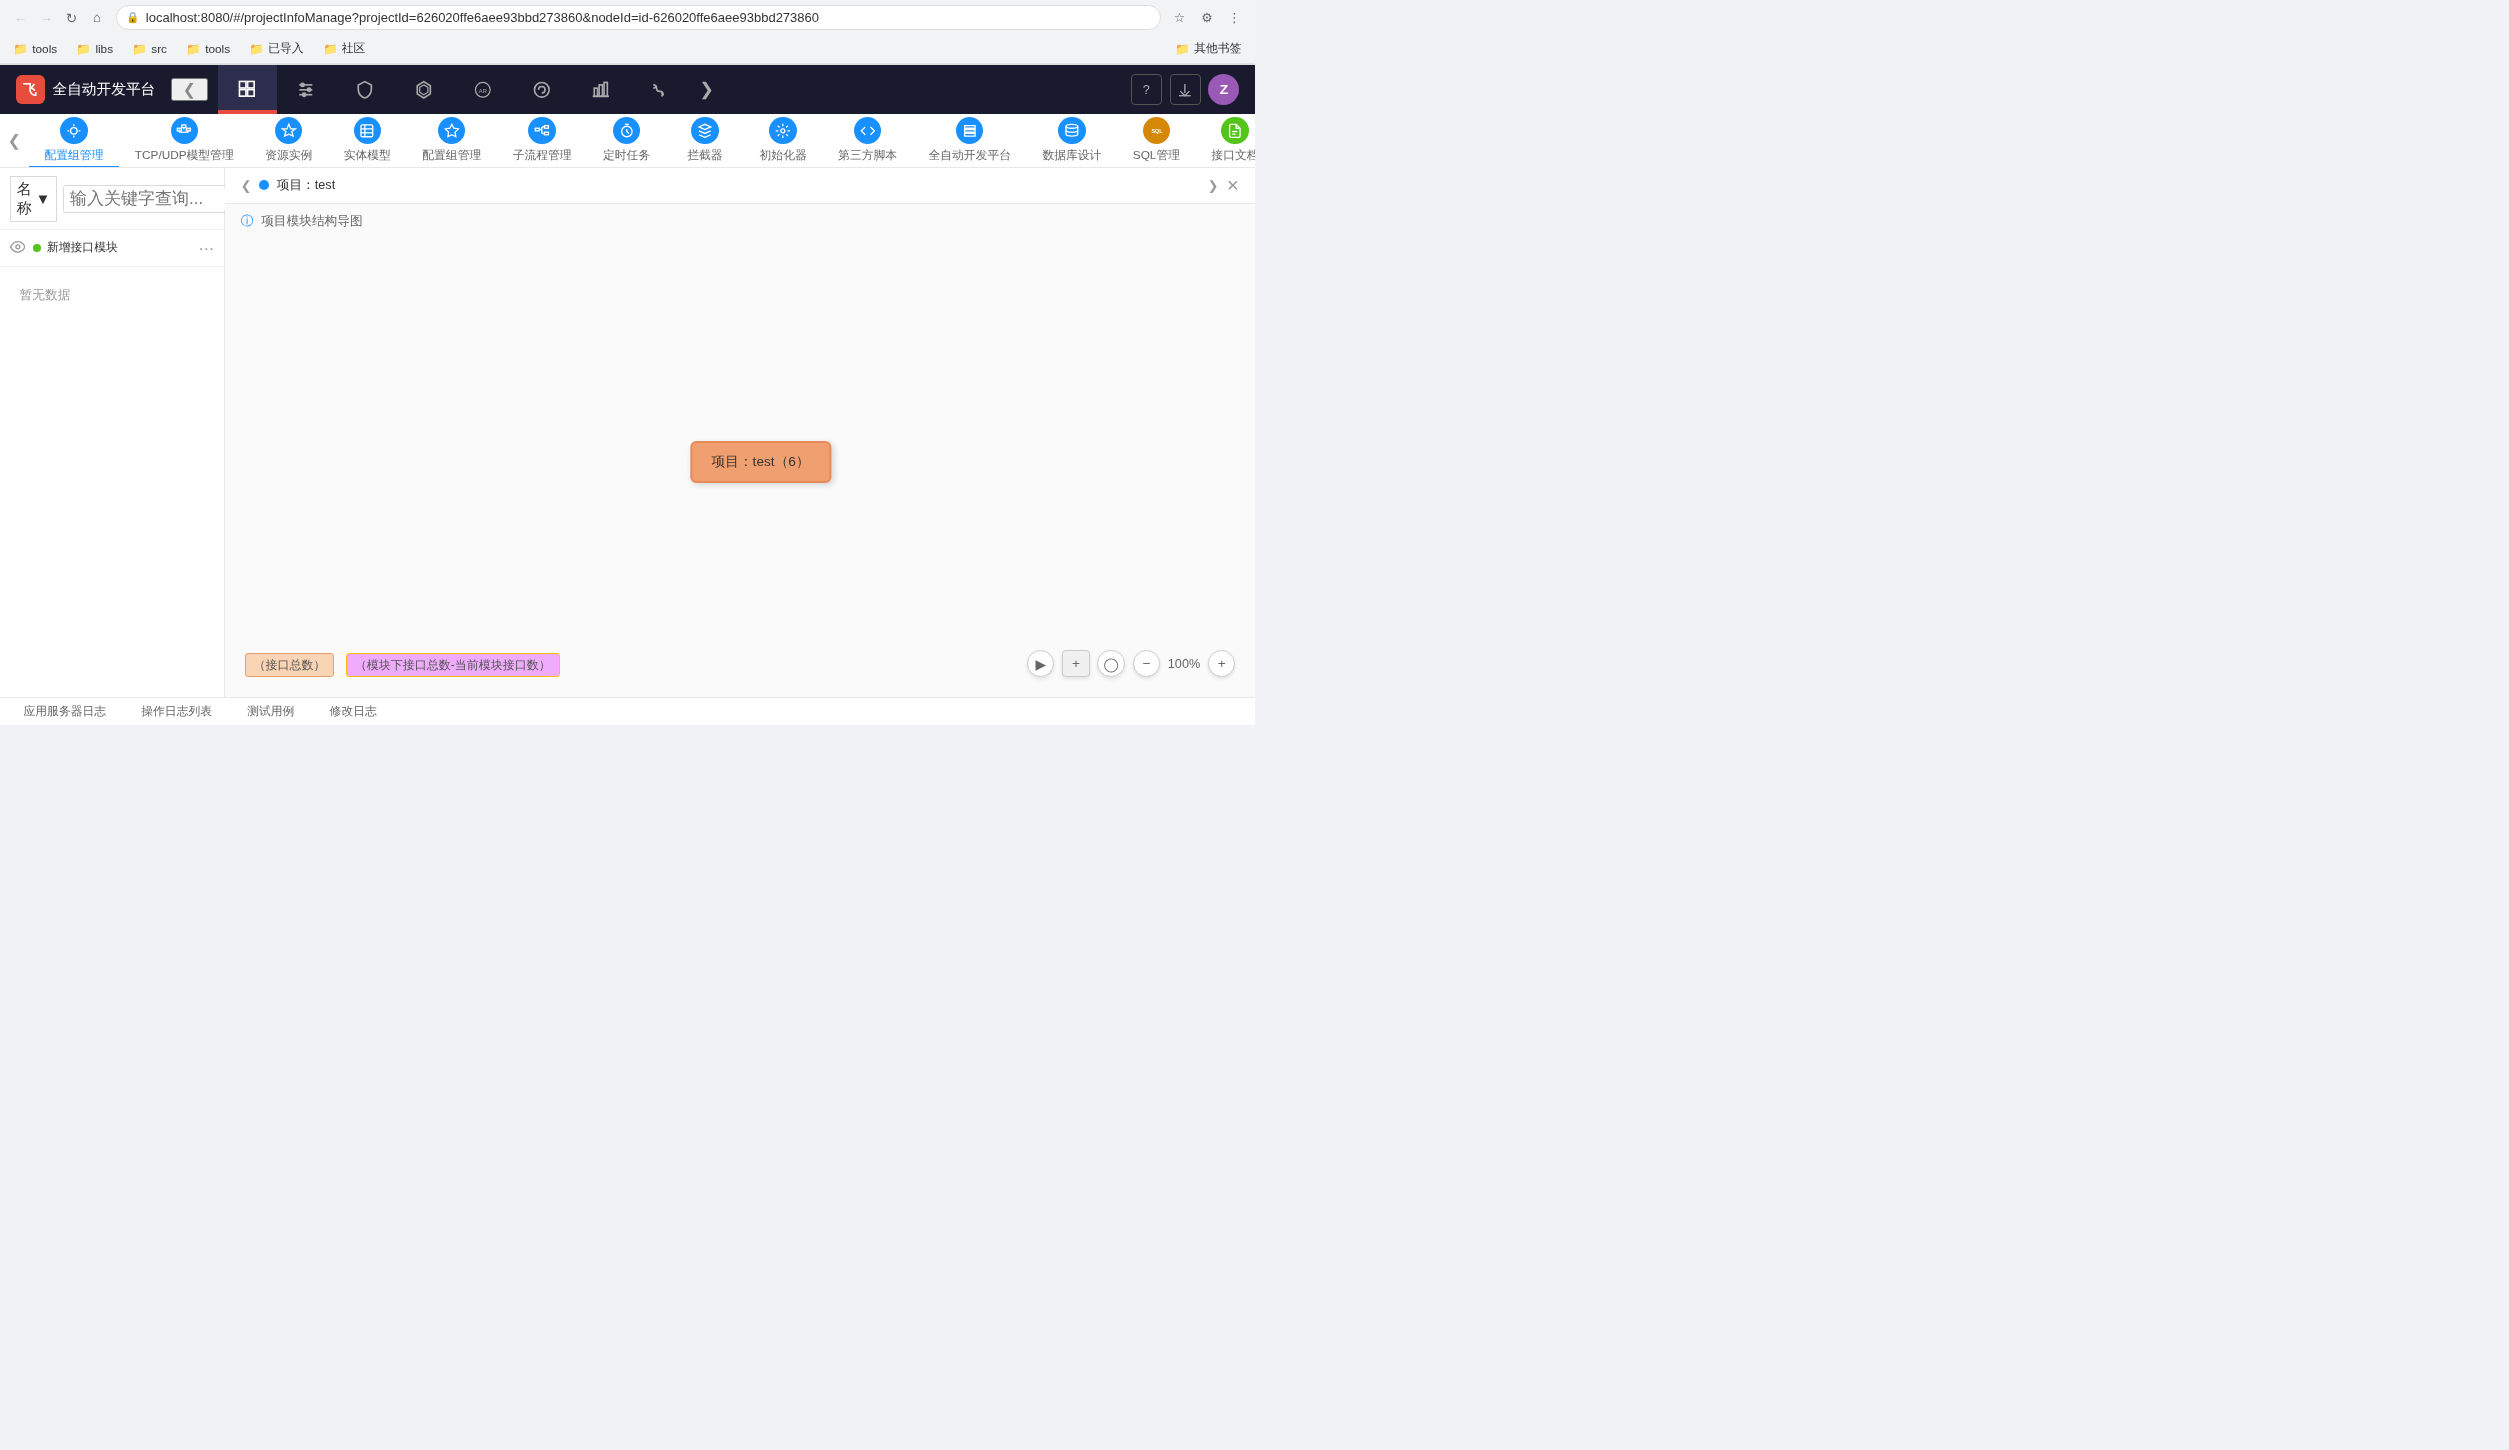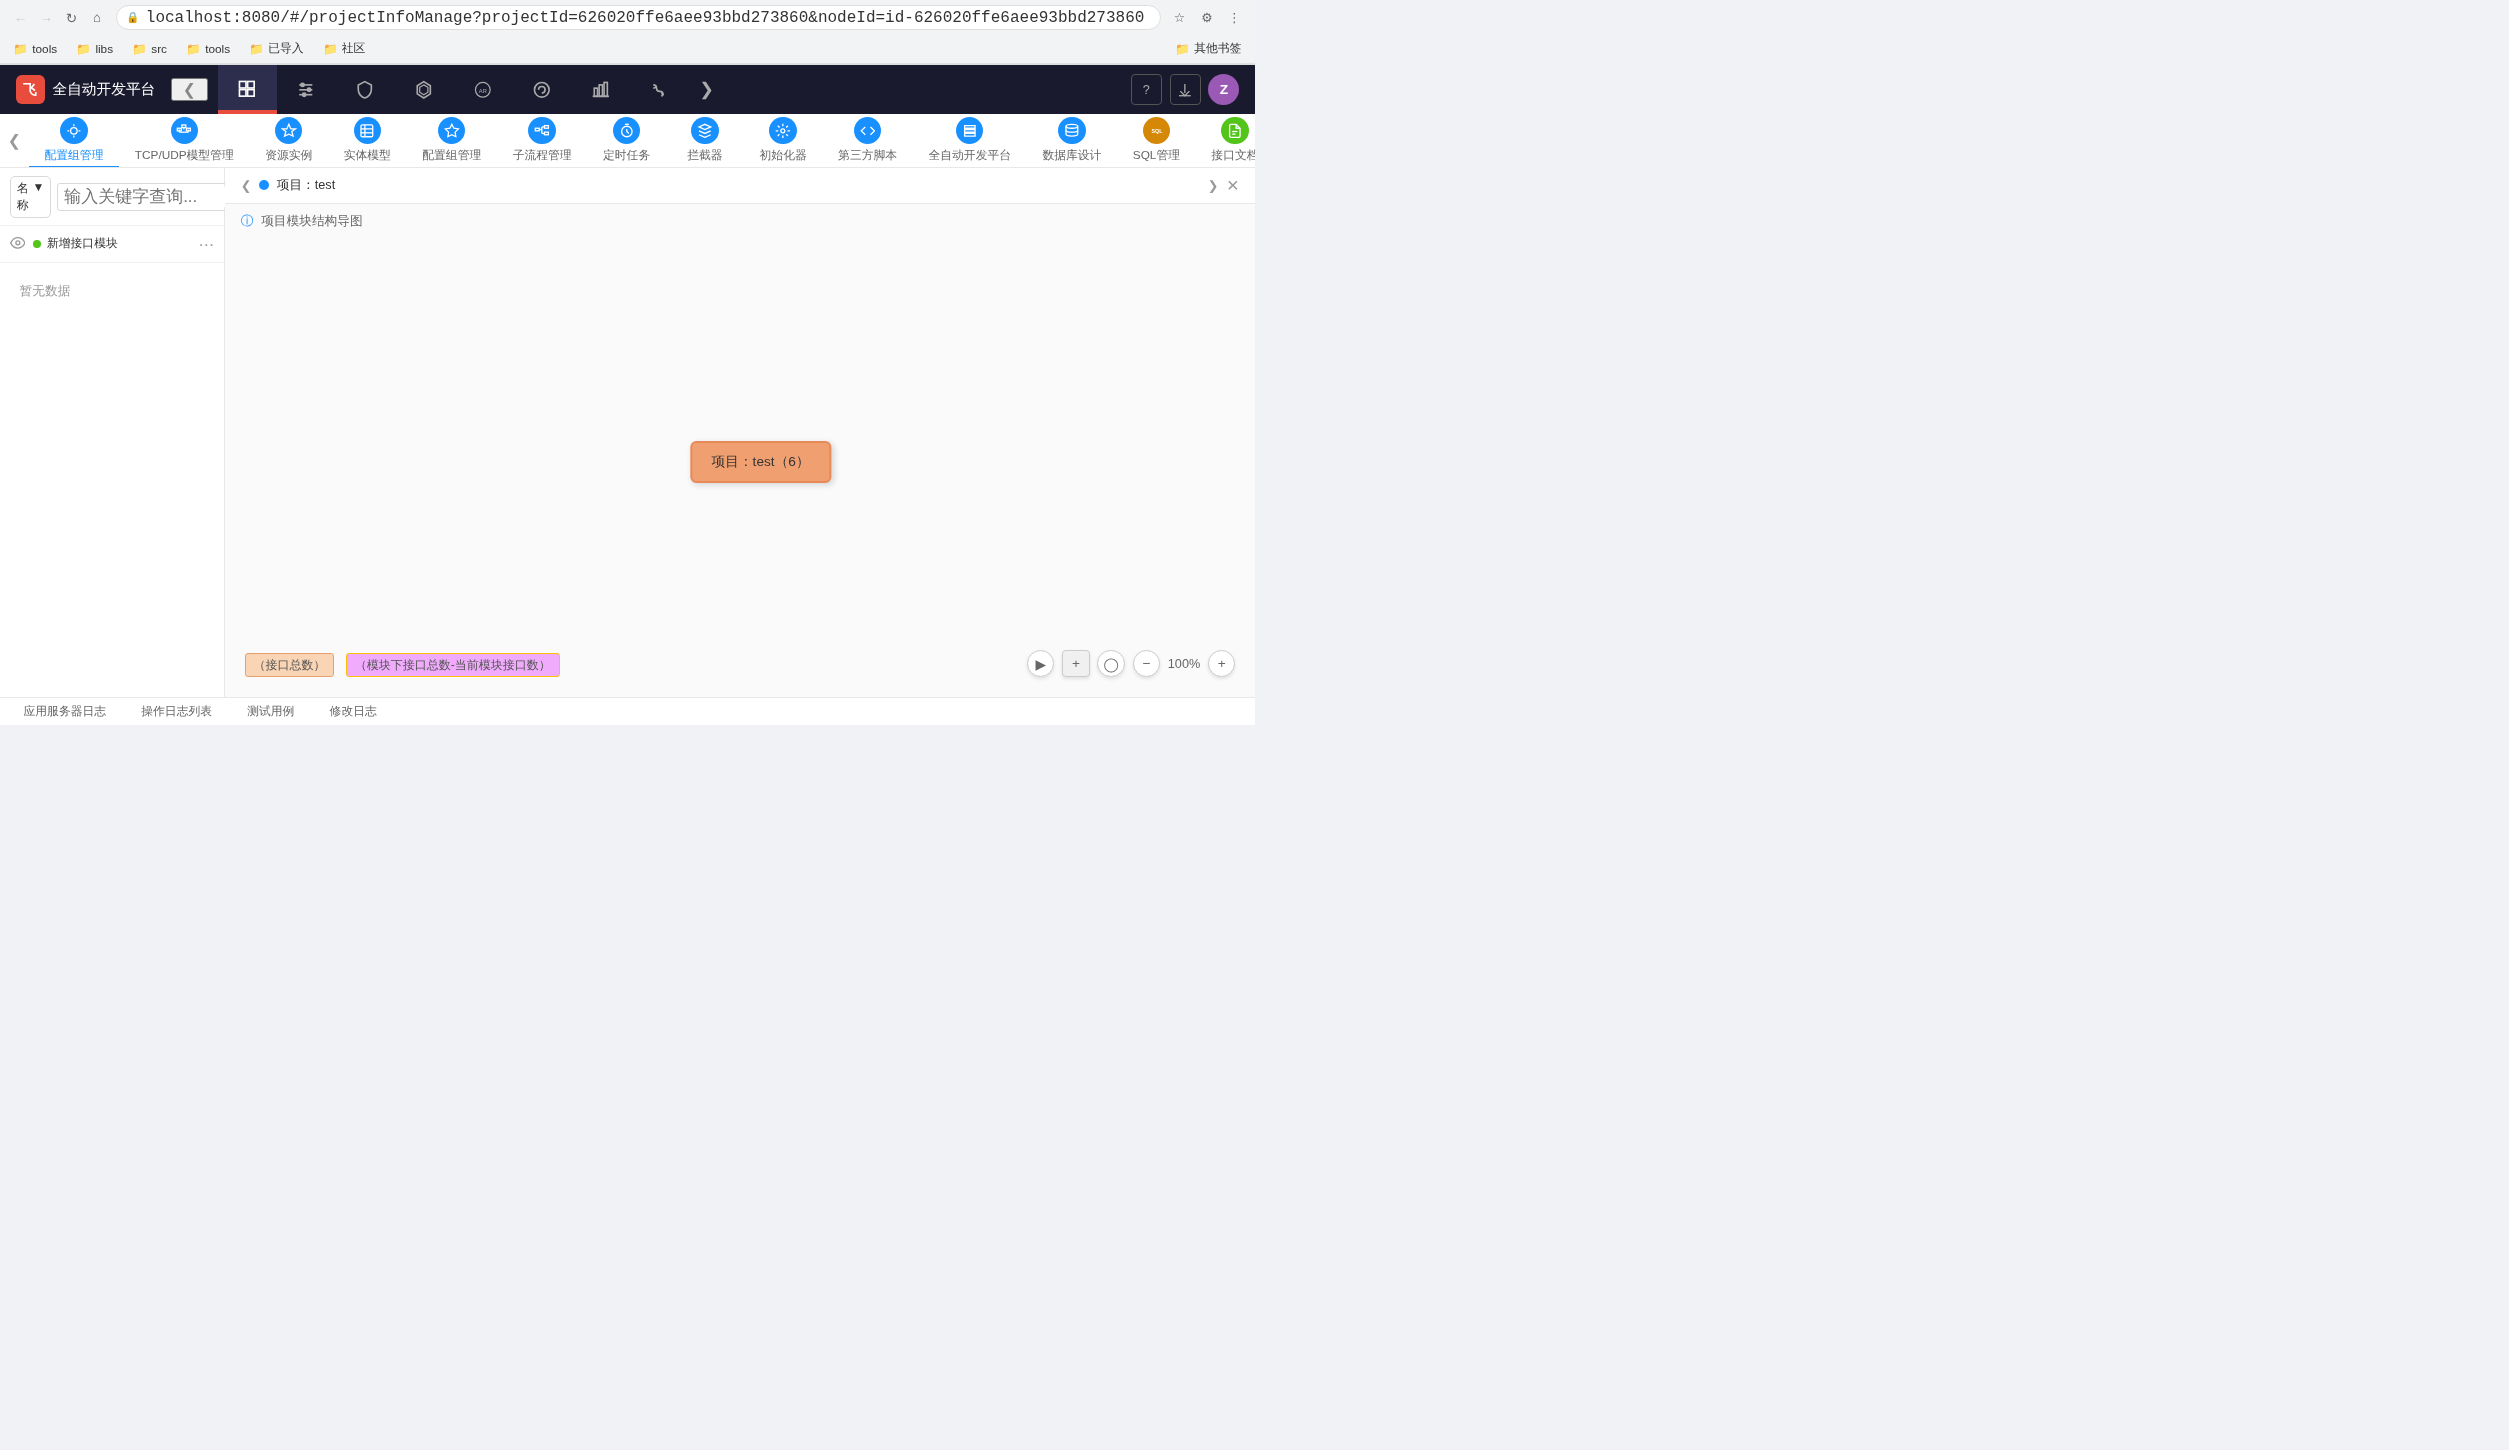--- a/index.html
+++ b/index.html
@@ -6,21 +6,21 @@
     body { font-family: 'Microsoft YaHei', Arial, sans-serif; font-size: 12.7px; background: #f0f2f5; overflow: hidden; width: 1255px; height: 725px; transform-origin: top left; }
     
     
     .browser-chrome { background: #f1f3f4; border-bottom: 1px solid #ddd; }
     .browser-toolbar { display: flex; align-items: center; padding: 5.9px 9.8px; gap: 7.8px; background: #f1f3f4; height: 35px; }
     .browser-nav-btns { display: flex; gap: 3.9px; align-items: center; }
     .nav-btn { width: 21.6px; height: 21.6px; border-radius: 50%; border: none; background: transparent; cursor: pointer; display: flex; align-items: center; justify-content: center; color: #666; font-size: 13.7px; }
     .nav-btn.disabled { color: #ccc; cursor: default; }
     .address-bar { flex: 1; height: 25.5px; border-radius: 12.7px; border: 1px solid #ddd; background: white; display: flex; align-items: center; padding: 0 9.8px; font-size: 11.8px; color: #333; gap: 5.9px; }
     .address-bar-icon { color: #666; font-size: 10.8px; }
-    .address-text { flex: 1; font-size: 16px; color: #333; font-family: Liberation Mono, monospace; }
+    .address-text { flex: 1; font-size: 13px; color: #333; }
     .browser-actions { display: flex; gap: 5.9px; align-items: center; }
     .browser-action-btn { width: 21.6px; height: 21.6px; border-radius: 50%; border: none; background: transparent; cursor: pointer; display: flex; align-items: center; justify-content: center; color: #666; font-size: 12.7px; }
     
     
     .bookmarks-bar { display: flex; align-items: center; padding: 2px 9.8px; gap: 11.8px; background: #f1f3f4; border-bottom: 1px solid #e0e0e0; height: 29px; font-size: 11.8px; color: #333; }
     .bookmark-item { display: flex; align-items: center; gap: 3.9px; cursor: pointer; padding: 2px 3.9px; border-radius: 2.9px; white-space: nowrap; }
     .bookmark-folder-icon { color: #888; font-size: 11.8px; }
     .other-bookmarks { margin-left: auto; display: flex; align-items: center; gap: 3.9px; cursor: pointer; }
     
     
@@ -53,21 +53,21 @@
     .sub-nav-item.active::after { content: ''; position: absolute; bottom: 0; left: 0; right: 0; height: 2px; background: #1890ff; }
     .sub-nav-icon { width: 27.4px; height: 27.4px; border-radius: 50%; display: flex; align-items: center; justify-content: center; color: white; font-size: 13.7px; }
     .sub-nav-scroll-right { padding: 0 7.8px; color: #999; cursor: pointer; font-size: 15.7px; height: 100%; display: flex; align-items: center; }
     
     
     .main-content { display: flex; height: calc(725px - 35px - 29px - 49px - 54px - 29px); }
     
     
     .sidebar { width: 225px; background: white; border-right: 1px solid #e8e8e8; display: flex; flex-direction: column; }
     .sidebar-toolbar { display: flex; align-items: center; padding: 7.8px 9.8px; border-bottom: 1px solid #f0f0f0; gap: 5.9px; }
-    .sidebar-filter { display: flex; align-items: flex-start; gap: 3.9px; cursor: pointer; color: #333; font-size: 12px; padding: 2.9px 5.9px; border: 1px solid #d9d9d9; border-radius: 5px; }
+    .sidebar-filter { display: flex; align-items: center; gap: 3.9px; cursor: pointer; color: #333; font-size: 15px; padding: 2.9px 5.9px; border: 1px solid #d9d9d9; border-radius: 0; }
     .sidebar-search { flex: 1; display: flex; align-items: center; border: 1px solid #d9d9d9; border-radius: 2.9px; padding: 2.9px 5.9px; gap: 3.9px; }
     .sidebar-search input { border: none; outline: none; flex: 1; font-size: 17px; color: #999; min-width: 0; }
     .sidebar-add-btn { width: 23.5px; height: 23.5px; display: flex; align-items: center; justify-content: center; color: #999; cursor: pointer; font-size: 15.7px; }
     .sidebar-header-row { display: flex; align-items: center; padding: 5.9px 9.8px; border-bottom: 1px solid #f0f0f0; }
     .sidebar-eye-btn { color: #999; cursor: pointer; font-size: 13.7px; }
     .sidebar-module-btn { flex: 1; display: flex; align-items: center; gap: 5.9px; color: #333; cursor: pointer; font-size: 11.8px; padding: 3.9px 7.8px; }
     .sidebar-module-dot { width: 7.8px; height: 7.8px; border-radius: 50%; background: #52c41a; }
     .sidebar-more-btn { color: #999; cursor: pointer; font-size: 15.7px; }
     .sidebar-empty { padding: 19.6px; color: #999; font-size: 12.7px; }
     

